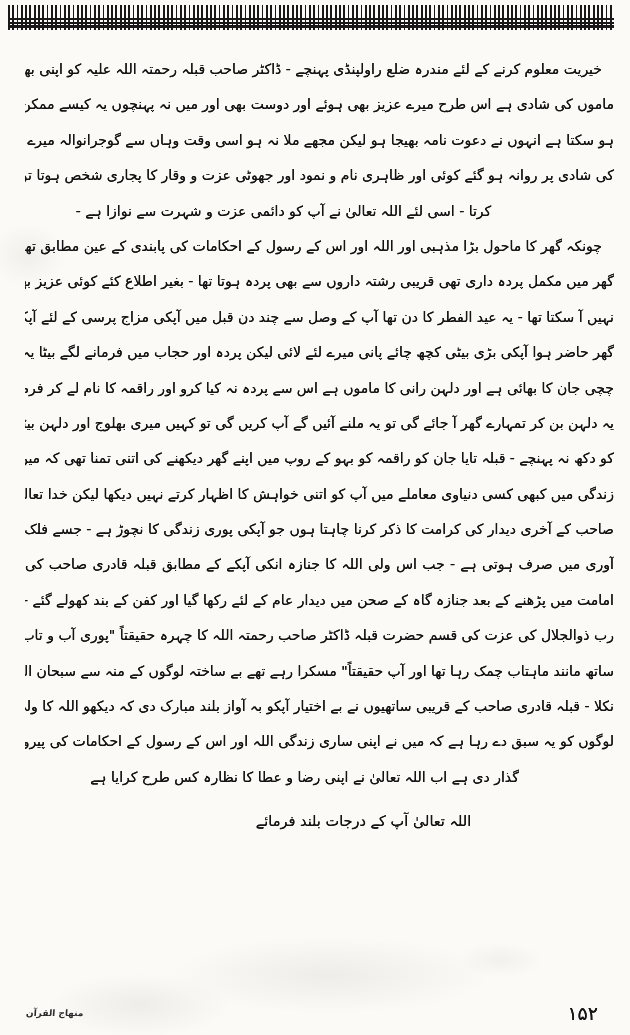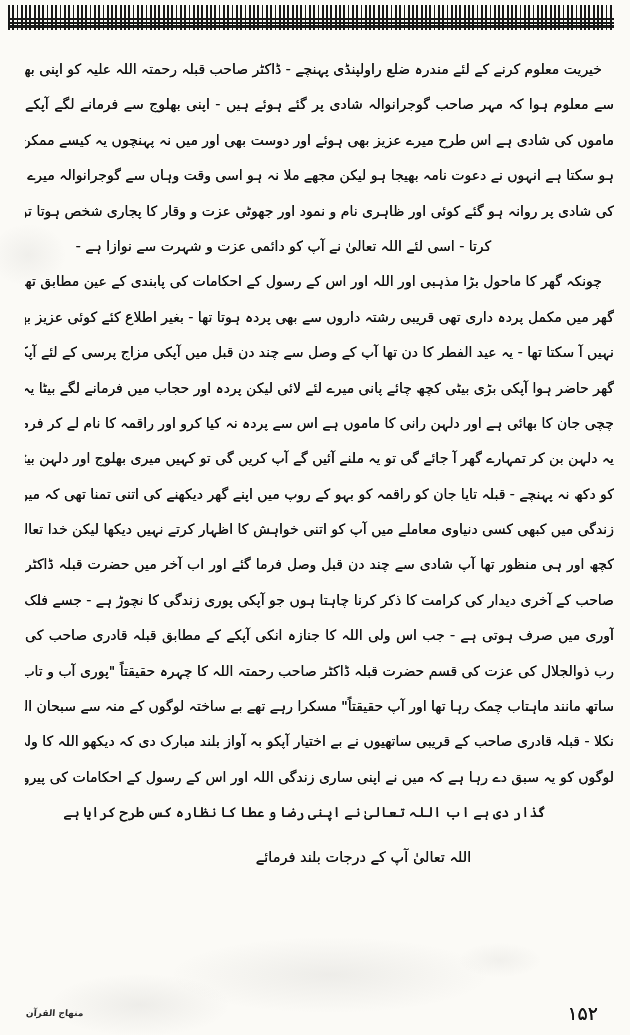--- a/index.html
+++ b/index.html
@@ -53,21 +53,20 @@
   .line.first { text-indent: 12px; }
   .line.end-left {
     text-align: center;
     text-align-last: center;
     padding-left: 0;
     padding-right: 72px;
   }
   .line.end-center {
     text-align-last: center;
     padding-right: 30px;
-    font-family: Liberation Serif, serif;
   }
   .closing-line {
     margin-top: 9px;
     text-align: right;
     text-align-last: center;
     padding-left: 88px;
     font-size: 14.5px;
     line-height: 34px;
     text-shadow: 0 0 0.6px currentColor;
   }
@@ -95,38 +94,37 @@
 </style>
 </head>
 <body>
 
 <div class="page">
   <div class="top-border"></div>
 
   <div class="text-block" dir="rtl">
     <div>
       <div class="line first">خیریت معلوم کرنے کے لئے مندرہ ضلع راولپنڈی پہنچے - ڈاکٹر صاحب قبلہ رحمتہ اللہ علیہ کو اپنی بھلوج</div>
-      <div class="line">سے معلوم ہوا کہ مہر صاحب گوجرانوالہ شادی پر گئے ہوئے ہیں - اپنی بھلوج سے فرمانے لگے آپکے</div>
       <div class="line">ماموں کی شادی ہے اس طرح میرے عزیز بھی ہوئے اور دوست بھی اور میں نہ پہنچوں یہ کیسے ممکن ہے</div>
       <div class="line">ہو سکتا ہے انہوں نے دعوت نامہ بھیجا ہو لیکن مجھے ملا نہ ہو اسی وقت وہاں سے گوجرانوالہ میرے ماموں</div>
       <div class="line">کی شادی پر روانہ ہو گئے کوئی اور ظاہری نام و نمود اور جھوٹی عزت و وقار کا پجاری شخص ہوتا تو ایسا کبھی نہ</div>
       <div class="line end-left">کرتا - اسی لئے اللہ تعالیٰ نے آپ کو دائمی عزت و شہرت سے نوازا ہے -</div>
     </div>
     <div>
       <div class="line first">چونکہ گھر کا ماحول بڑا مذہبی اور اللہ اور اس کے رسول کے احکامات کی پابندی کے عین مطابق تھا -</div>
       <div class="line">گھر میں مکمل پردہ داری تھی قریبی رشتہ داروں سے بھی پردہ ہوتا تھا - بغیر اطلاع کئے کوئی عزیز بھی اندر</div>
       <div class="line">نہیں آ سکتا تھا - یہ عید الفطر کا دن تھا آپ کے وصل سے چند دن قبل میں آپکی مزاج پرسی کے لئے آپکے</div>
       <div class="line">گھر حاضر ہوا آپکی بڑی بیٹی کچھ چائے پانی میرے لئے لائی لیکن پردہ اور حجاب میں فرمانے لگے بیٹا یہ آپکی</div>
       <div class="line">چچی جان کا بھائی ہے اور دلہن رانی کا ماموں ہے اس سے پردہ نہ کیا کرو اور راقمہ کا نام لے کر فرمایا کہ جب</div>
       <div class="line">یہ دلہن بن کر تمہارے گھر آ جائے گی تو یہ ملنے آئیں گے آپ کریں گی تو کہیں میری بھلوج اور دلہن بیٹی</div>
       <div class="line">کو دکھ نہ پہنچے - قبلہ تایا جان کو راقمہ کو بہو کے روپ میں اپنے گھر دیکھنے کی اتنی تمنا تھی کہ میں نے اپنی</div>
       <div class="line">زندگی میں کبھی کسی دنیاوی معاملے میں آپ کو اتنی خواہش کا اظہار کرتے نہیں دیکھا لیکن خدا تعالیٰ کو</div>
-      <div class="line">کچھ اور ہی منظور تھا آپ شادی سے چند دن قبل وصل فرما گئے اور اب آخر میں حضرت قبلہ ڈاکٹر</div>
       <div class="line">صاحب کے آخری دیدار کی کرامت کا ذکر کرنا چاہتا ہوں جو آپکی پوری زندگی کا نچوڑ ہے - جسے فلک نے</div>
       <div class="line">آوری میں صرف ہوتی ہے - جب اس ولی اللہ کا جنازہ انکی آپکے کے مطابق قبلہ قادری صاحب کی</div>
+      <div class="line">امامت میں پڑھنے کے بعد جنازہ گاہ کے صحن میں دیدار عام کے لئے رکھا گیا اور کفن کے بند کھولے گئے -</div>
       <div class="line">رب ذوالجلال کی عزت کی قسم حضرت قبلہ ڈاکٹر صاحب رحمتہ اللہ کا چہرہ حقیقتاً "پوری آب و تاب کے</div>
       <div class="line">ساتھ مانند ماہتاب چمک رہا تھا اور آپ حقیقتاً" مسکرا رہے تھے بے ساختہ لوگوں کے منہ سے سبحان اللہ</div>
       <div class="line">نکلا - قبلہ قادری صاحب کے قریبی ساتھیوں نے بے اختیار آپکو بہ آواز بلند مبارک دی کہ دیکھو اللہ کا ولی</div>
       <div class="line">لوگوں کو یہ سبق دے رہا ہے کہ میں نے اپنی ساری زندگی اللہ اور اس کے رسول کے احکامات کی پیروی میں</div>
       <div class="line end-center">گذار دی ہے اب اللہ تعالیٰ نے اپنی رضا و عطا کا نظارہ کس طرح کرایا ہے</div>
     </div>
     <div class="closing-line">اللہ تعالیٰ آپ کے درجات بلند فرمائے</div>
   </div>
 
   <div class="stamp">منهاج القرآن</div>

